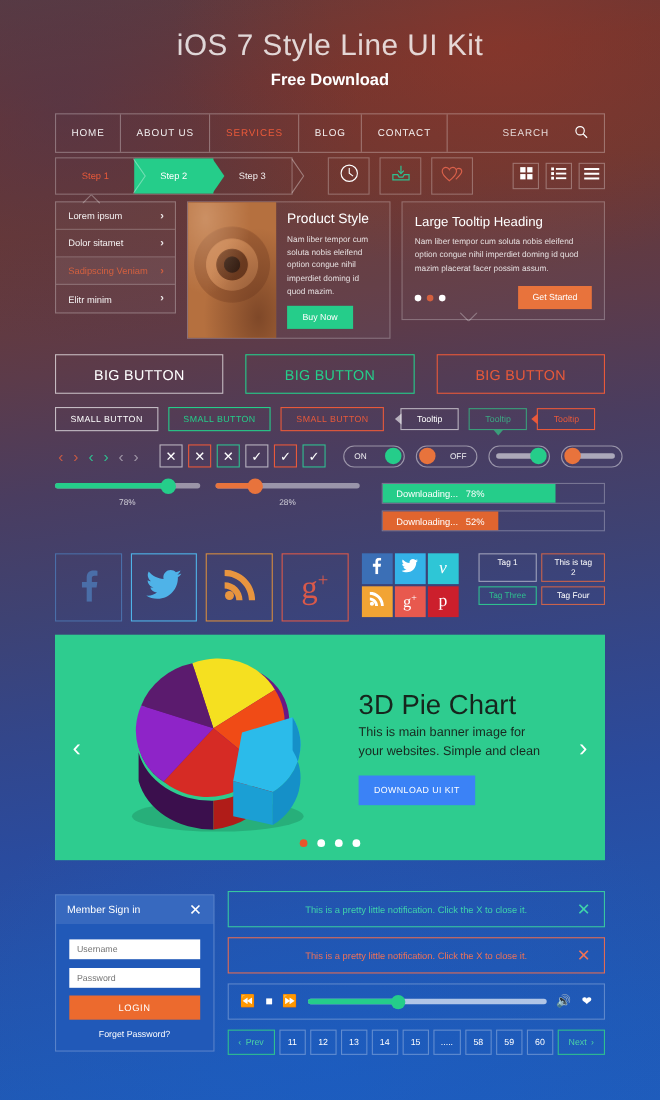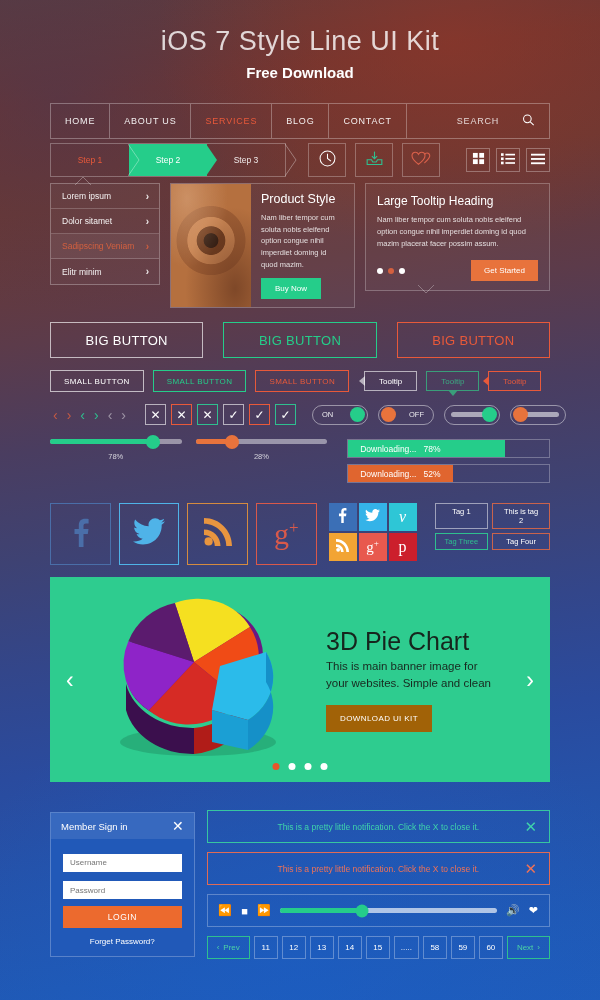--- a/index.html
+++ b/index.html
@@ -44,21 +44,21 @@
   .nav { margin-top:22px; display:flex; border:1px solid rgba(255,255,255,.30); height:36px; }
   .nav-item { display:flex; align-items:center; justify-content:center;
     font-size:9px; letter-spacing:.8px; color:rgba(255,255,255,.92);
     border-right:1px solid rgba(255,255,255,.30); padding:0 14px; cursor:pointer; }
   .nav-item.active { color:#e8593a; }
   .nav-search { flex:1; display:flex; align-items:center; justify-content:center;
     position:relative; font-size:9px; letter-spacing:.8px; color:rgba(255,255,255,.8); }
   .nav-search .sico { position:absolute; right:14px; top:50%; transform:translateY(-50%); }
 
   
-  .row-steps { margin-top:12px; display:flex; align-items:center; gap:4px; height:18px; }
+  .row-steps { margin-top:12px; display:flex; align-items:center; gap:14px; height:18px; }
   .steps { width:236px; height:34px; border:1px solid rgba(255,255,255,.28); display:flex; position:relative; }
   .step { flex:1; display:flex; align-items:center; justify-content:center;
     font-size:8.5px; position:relative; color:rgba(255,255,255,.9); }
   .step.s1 { color:#e8593a; }
   .step.s2 { background:#25cd8a; color:#fff; }
   .chev { position:absolute; right:-11px; top:0; width:12px; height:32px; z-index:3; }
   .chev svg { display:block; }
   .icobtns { display:flex; gap:9px; margin-left:18px; }
   .icobtn { width:38px; height:34px; border:1px solid rgba(255,255,255,.28);
     display:flex; align-items:center; justify-content:center; cursor:pointer; }
@@ -188,21 +188,21 @@
   
   .banner{ margin-top:12px; width:500px; height:205px; background:#2ecc8f;
     position:relative; display:flex; align-items:center; overflow:hidden; }
   .banner .nav-a{ position:absolute; top:50%; transform:translateY(-50%);
     font-size:23px; font-weight:300; color:#fff; cursor:pointer; }
   .banner .na-l{left:16px} .banner .na-r{right:16px}
   .pie{ margin-left:48px; width:210px; height:180px; }
   .btxt{ margin-left:18px; color:#1a2b22; }
   .btxt h2{ font-size:25px; font-weight:400; color:#16251d; }
   .btxt p{ font-size:11.5px; line-height:1.45; margin-top:2px; color:#18281f; max-width:165px; }
-  .btn-dl{ margin-top:14px; display:inline-block; background:#a16207; color:#fff;
+  .btn-dl{ margin-top:14px; display:inline-block; background:#3b82f6; color:#fff;
     font-size:8px; letter-spacing:.4px; padding:9px 14px; cursor:pointer; }
   .bdots{ position:absolute; bottom:12px; left:50%; transform:translateX(-50%); display:flex; gap:9px; }
   .bdots i{ width:7px;height:7px;border-radius:50%; background:#fff; display:block; cursor:pointer;}
   .bdots i.on{ background:#e8552a; }
 
   
   .row-bot{ margin-top:28px; display:flex; gap:12px; align-items:center; }
   .signin{ width:150px; border:1px solid rgba(255,255,255,.25); background:#2159b8; }
   .si-head{ height:26px; background:rgba(255,255,255,.10); display:flex; align-items:center;
     justify-content:space-between; padding:0 10px; font-size:9.5px; }

